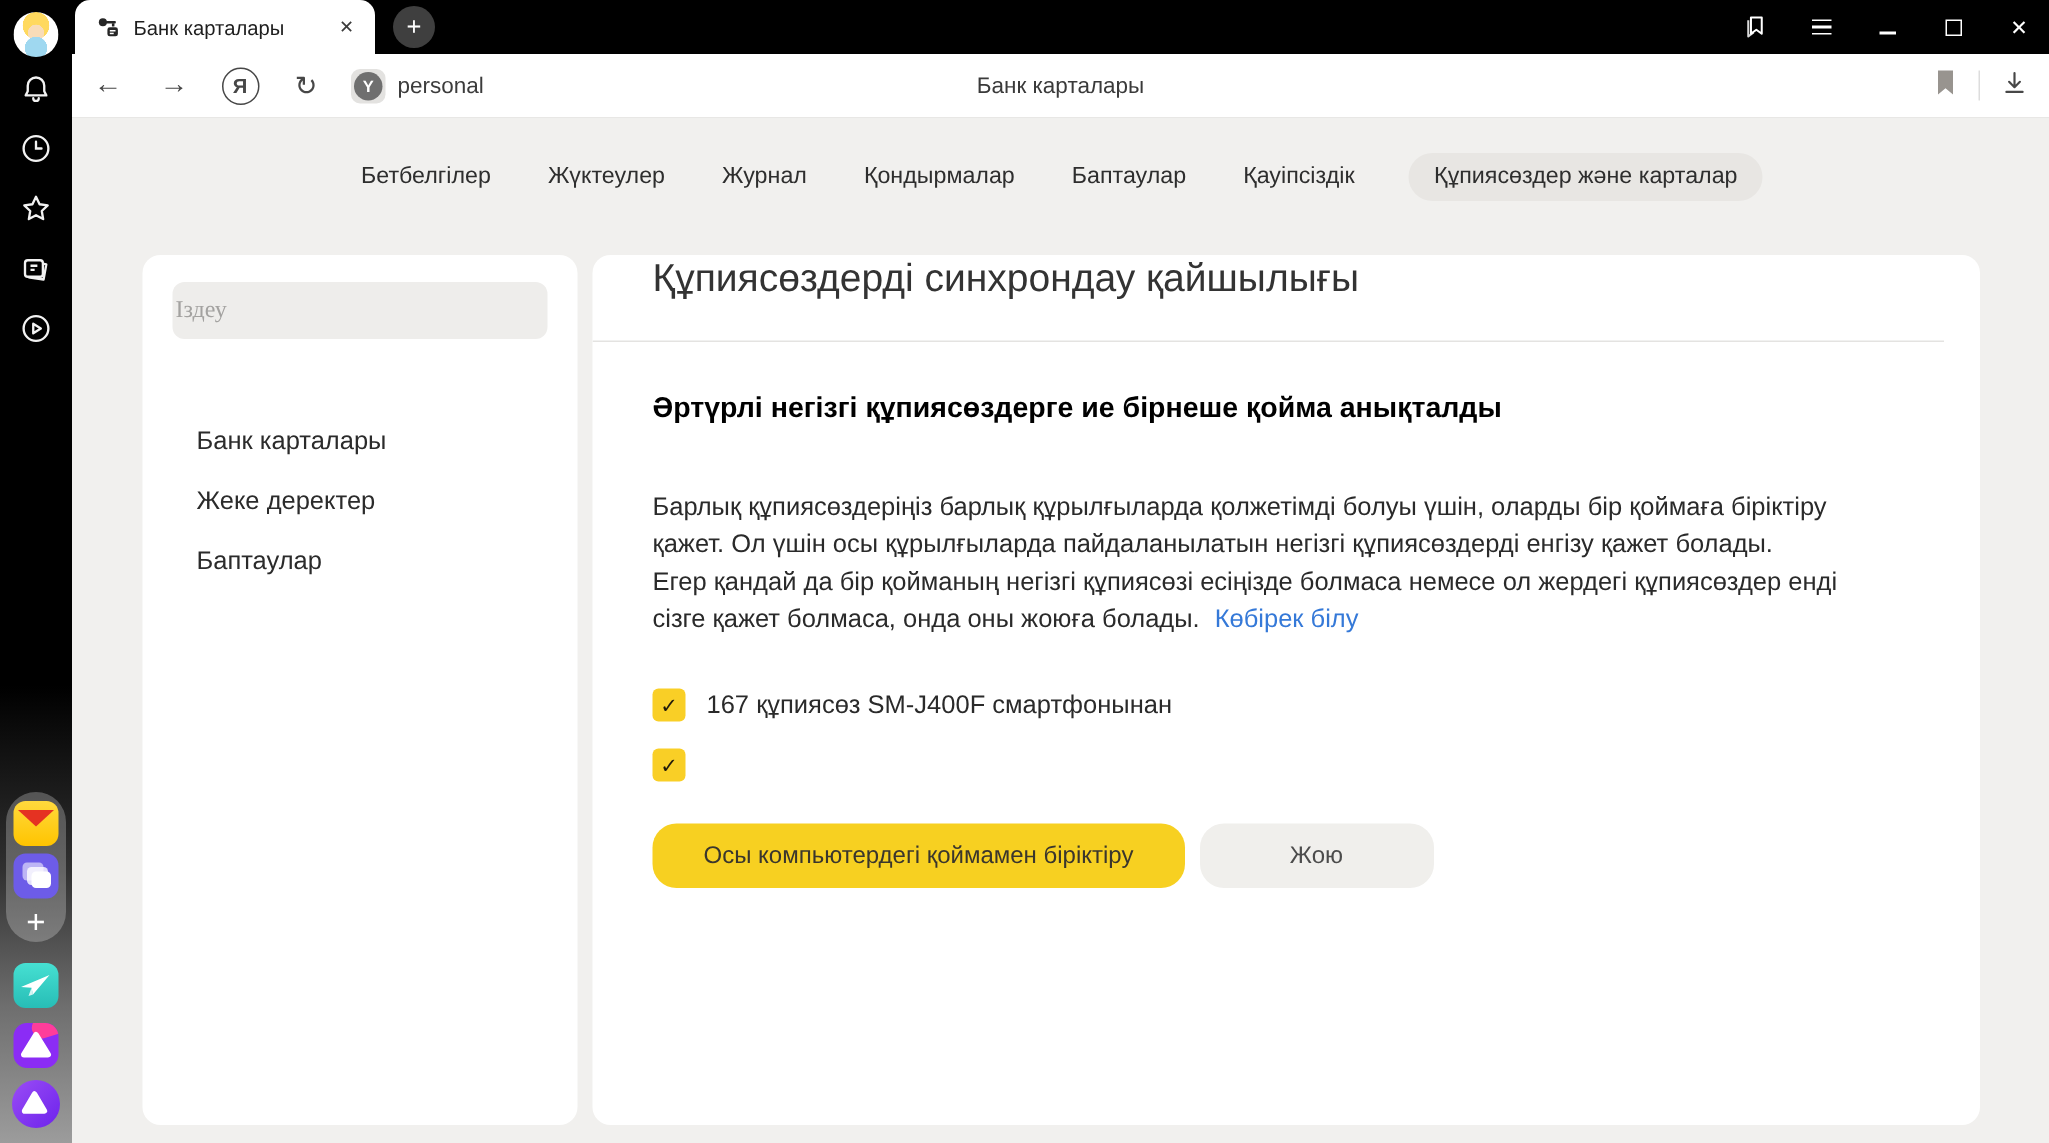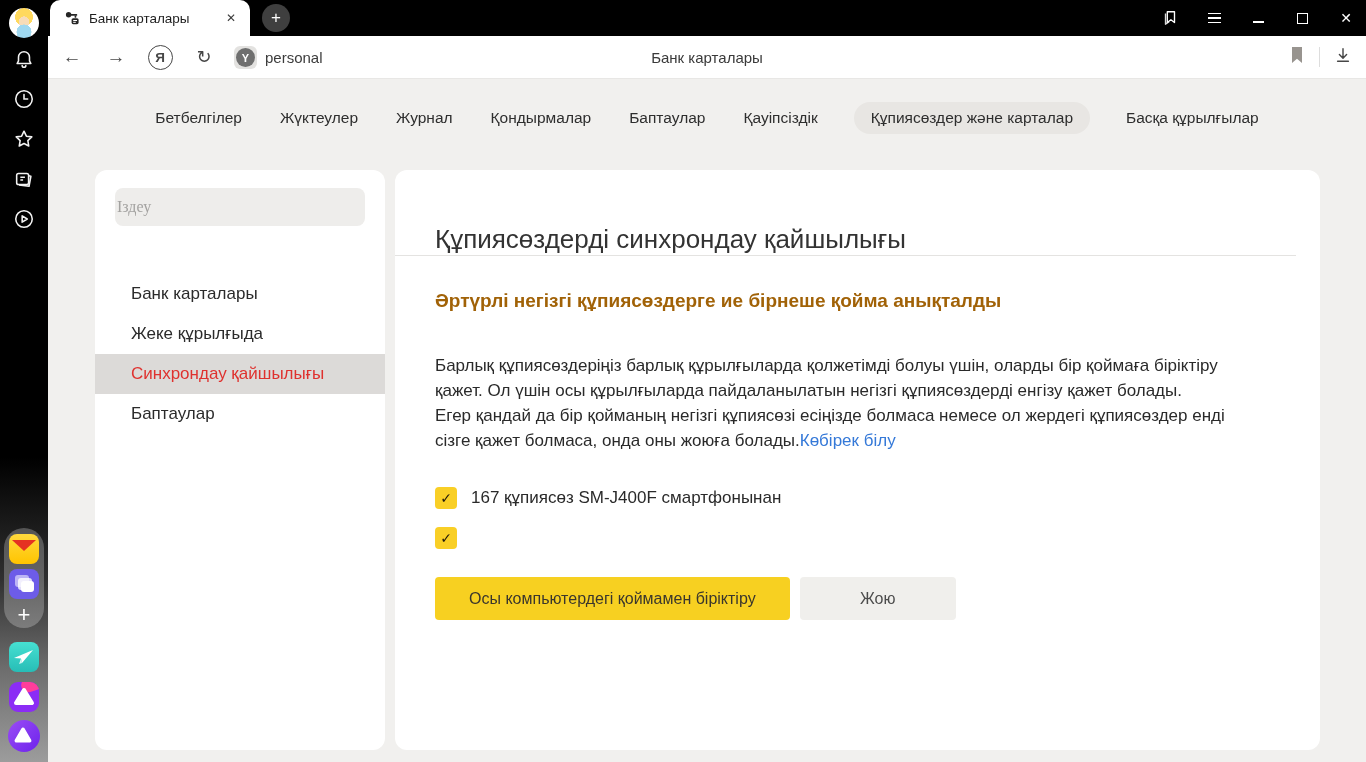--- a/index.html
+++ b/index.html
@@ -93,35 +93,35 @@
   .search-box input { border:none; outline:none; background:transparent; width:100%; height:100%;
     padding:0 2px; font-size:16px; color:#333; font-family:Liberation Serif, serif; }
   .search-box input::placeholder { color:#a3a2a0; }
   .nav-list { margin-top:48px; }
   .nav-item { height:40px; display:flex; align-items:center; padding-left:36px; font-size:17px;
     color:#2b2b2b; cursor:pointer; }
   .nav-item.selected { background:#dcdad8; color:#df312e; }
 
   .main-panel { position:absolute; left:395px; top:170px; width:925px; height:580px; background:#fff;
     border-radius:12px; overflow:hidden; }
-  .panel-header { height:86px; margin:0 24px 0 0; padding-left:40px; display:flex; align-items:flex-end;
+  .panel-header { height:58px; margin:0 24px 0 0; padding-left:40px; display:flex; align-items:flex-start;
     border-bottom:1px solid #e4e3e1; }
   .panel-title { font-size:26px; color:#333; font-weight:400; }
   .scroll-gutter { position:absolute; right:0; top:0; width:24px; height:580px; }
   .panel-body { padding:34px 70px 0 40px; }
-  .body-heading { font-size:19px; font-weight:700; color:#a16207; margin-bottom:16px; }
+  .body-heading { font-size:19px; font-weight:700; color:#000000; margin-bottom:16px; }
   .body-text { font-size:17px; line-height:25px; color:#2a2a2a; }
-  .learn-link { color:#3579d8; text-decoration:none; cursor:pointer; }
+  .learn-link { color:#3579d8; text-decoration:none; margin-left:10px; cursor:pointer; }
   .check-rows { margin-top:34px; display:flex; flex-direction:column; gap:18px; }
   .check-row { display:flex; align-items:center; gap:14px; }
   .checkbox { width:22px; height:22px; background:#f9cf26; border-radius:4px; display:flex;
     align-items:center; justify-content:center; font-size:14px; font-weight:700; color:#20190a; cursor:pointer; }
   .check-label { font-size:17px; color:#2a2a2a; }
   .btn-row { margin-top:28px; display:flex; gap:10px; }
-  .btn { height:43px; border:none; border-radius:4px; font-size:16px; font-family:inherit; cursor:pointer;
+  .btn { height:43px; border:none; border-radius:16px; font-size:16px; font-family:inherit; cursor:pointer;
     display:flex; align-items:center; justify-content:center; }
   .btn-yellow { background:#f7d021; color:#3a362d; padding:0 34px; }
   .btn-gray { background:#f0efec; color:#4c4c4c; width:156px; }
 </style>
 </head>
 <body>
 
 <div class="window">
 
   <div class="sidebar">
@@ -262,31 +262,29 @@
   </div>
 
   <div class="settings-tabs">
     <span class="stab">Бетбелгілер</span>
     <span class="stab">Жүктеулер</span>
     <span class="stab">Журнал</span>
     <span class="stab">Қондырмалар</span>
     <span class="stab">Баптаулар</span>
     <span class="stab">Қауіпсіздік</span>
     <span class="stab active">Құпиясөздер және карталар</span>
-    <span class="stab">Басқа құрылғылар</span>
   </div>
 
   <div class="left-panel">
     <div class="search-box">
       <input type="text" placeholder="Іздеу" style="">
     </div>
     <div class="nav-list">
       <div class="nav-item">Банк карталары</div>
-      <div class="nav-item">Жеке құрылғыда</div>
-      <div class="nav-item selected">Синхрондау қайшылығы</div>
+      <div class="nav-item">Жеке деректер</div>
       <div class="nav-item">Баптаулар</div>
     </div>
   </div>
 
   <div class="main-panel">
     <div class="panel-header">
       <span class="panel-title">Құпиясөздерді синхрондау қайшылығы</span>
     </div>
     <div class="scroll-gutter"></div>
 

